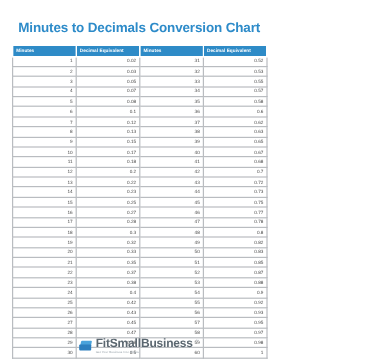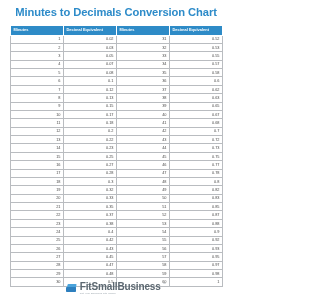--- a/index.html
+++ b/index.html
@@ -19,21 +19,21 @@
     position: relative;
     background: #ffffff;
     box-sizing: border-box;
   }
   .title {
     color: #2d8bc9;
     font-size: 11.2px;
     font-weight: bold;
     text-align: center;
     letter-spacing: -0.1px;
-    padding-top: 6px;
+    padding-top: 18px;
     padding-bottom: 7px;
     line-height: 12px;
   }
   .table-wrap {
     margin: 0 10px;
   }
   table.chart {
     border-collapse: collapse;
     width: 212px;
     table-layout: fixed;

